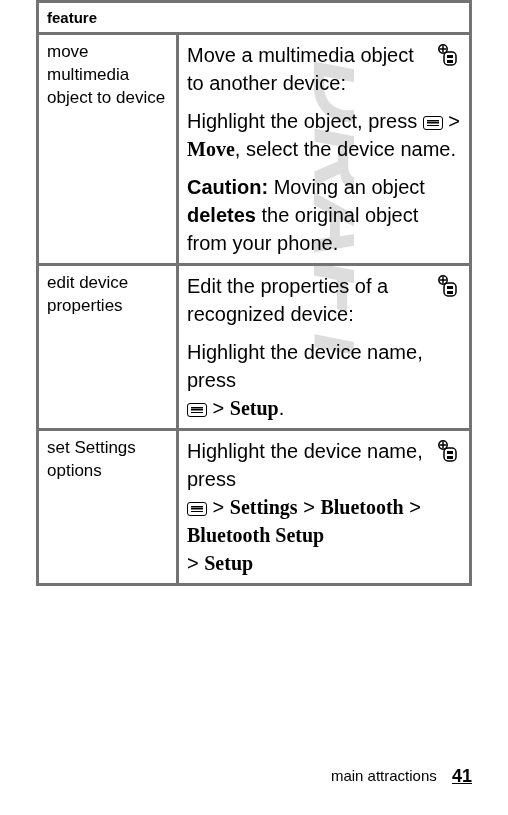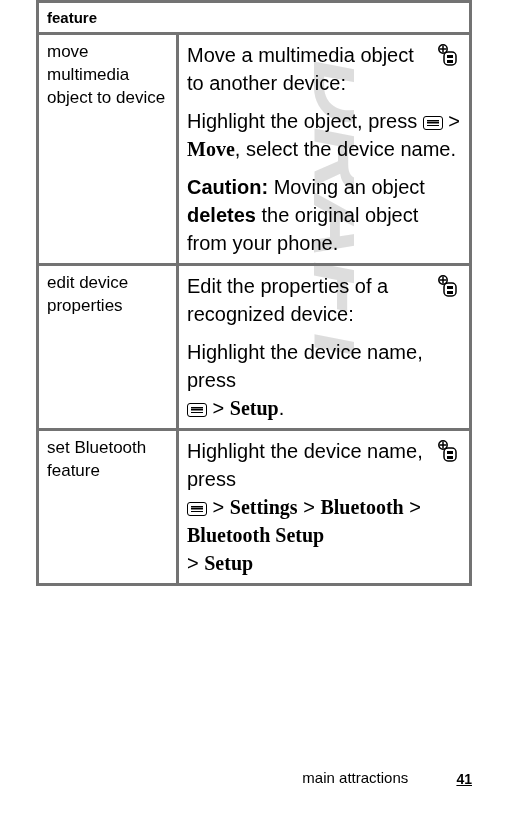--- a/index.html
+++ b/index.html
@@ -50,22 +50,22 @@
   }
   .cond { font-family: Liberation Serif, serif; font-stretch: condensed; font-weight: bold; }
   .bt-badge { float: right; margin-left: 6px; }
   .bt-badge svg { width: 26px; height: 26px; }
   .footer {
     position: absolute;
     bottom: 28px;
     right: 36px;
     font-size: 15px;
   }
-  .footer .sect { margin-right: 44px; }
-  .footer .pg { font-weight: bold; font-size: 14px; vertical-align: -1px; text-decoration: underline; }
+  .footer .sect { margin-right: 11px; }
+  .footer .pg { font-weight: bold; font-size: 18px; vertical-align: -1px; text-decoration: underline; }
 </style>
 </head>
 <body>
 
 <div class="page">
 
   <div class="watermark">
     <svg viewBox="0 0 200 700">
       <text x="160" y="20" transform="rotate(90 160 20)">DRAFT</text>
     </svg>
@@ -116,21 +116,21 @@
           </span>
           <p><span>Edit the properties of a recognized device:</span></p>
           <p>
             <span>Highlight the device name, press </span><br>
             <span class="menu-key"></span><span> &gt; </span><span class="cond">Setup</span><span>.</span>
           </p>
         </td>
       </tr>
 
       <tr>
-        <td class="feat">set Bluetooth feature</td>
+        <td class="feat">set Settings options</td>
         <td class="desc">
           <span class="bt-badge">
             <svg viewBox="0 0 26 26">
               <circle cx="8" cy="8" r="4.2" fill="none" stroke="#000" stroke-width="1.5"></circle>
               <line x1="8" y1="4.5" x2="8" y2="11.5" stroke="#000" stroke-width="1.5"></line>
               <line x1="4.5" y1="8" x2="11.5" y2="8" stroke="#000" stroke-width="1.5"></line>
               <rect x="9" y="11" width="12" height="13" rx="4" fill="none" stroke="#000" stroke-width="1.5"></rect>
               <rect x="12" y="14" width="6" height="3" fill="#000"></rect>
               <rect x="12" y="19" width="6" height="3" fill="#000"></rect>
             </svg>

